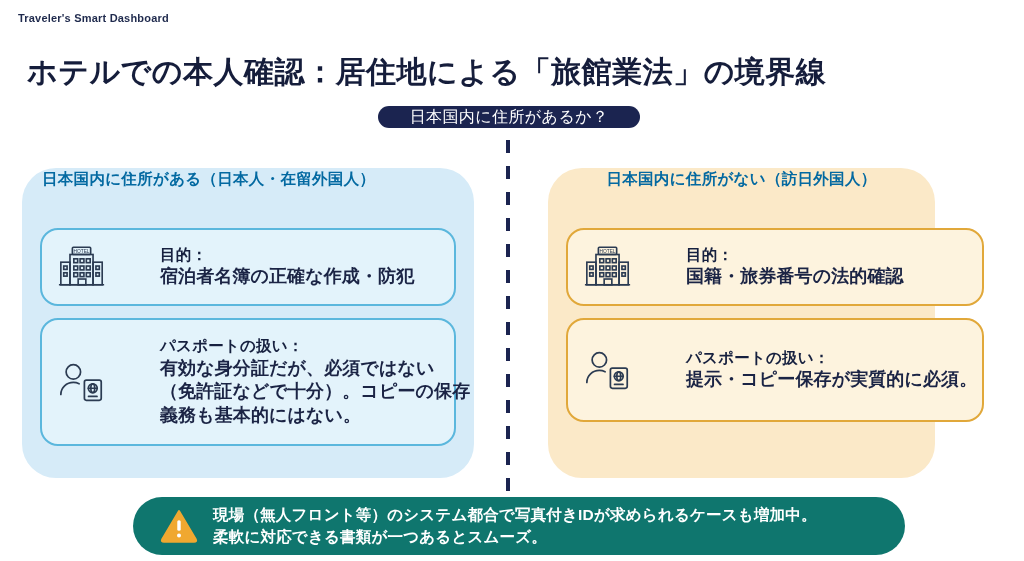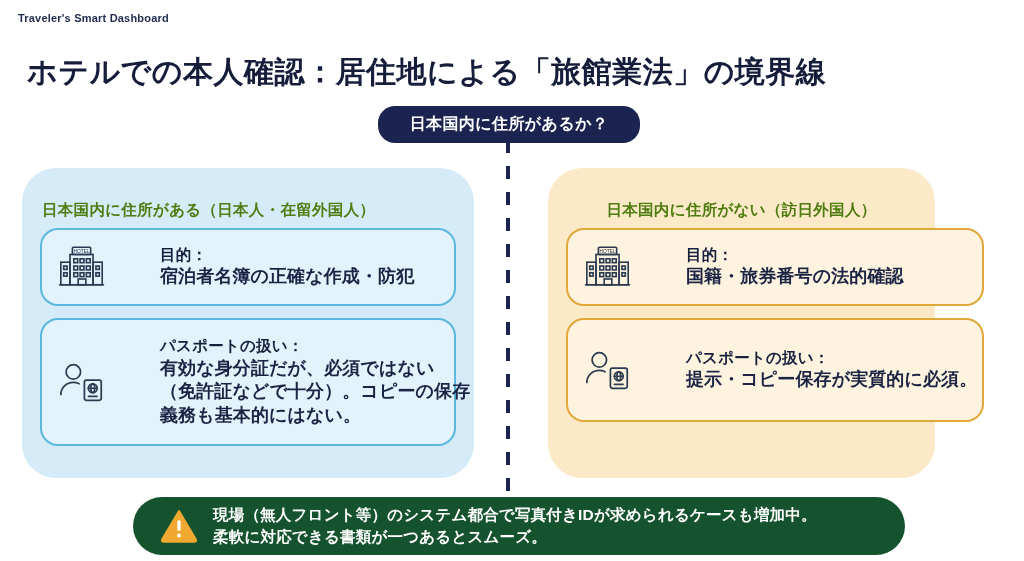--- a/index.html
+++ b/index.html
@@ -38,26 +38,26 @@
     white-space: nowrap;
     margin-left: 11px;
   }
 
   
   .question-badge {
     position: absolute;
     left: 378px;
     top: 106px;
     width: 262px;
-    height: 37px;
+    height: 22px;
     background: #1b2450;
     border-radius: 17px;
     color: #ffffff;
     font-size: 16px;
-    font-weight: bold;
+    font-weight: normal;
     display: flex;
     align-items: center;
     justify-content: center;
     letter-spacing: 0.4px;
   }
 
   
   .divider {
     position: absolute;
     left: 506px;
@@ -81,27 +81,27 @@
     width: 452px;
     background: #d6ebf8;
   }
   .panel-right {
     left: 548px;
     width: 387px;
     background: #fbe9c8;
   }
   .panel-title {
     position: absolute;
-    top: 32px;
+    top: 1px;
     left: 0;
     right: 0;
     text-align: center;
     font-size: 15.5px;
     font-weight: bold;
-    color: #4d7c0f;
+    color: #0369a1;
     letter-spacing: 0.3px;
   }
   .panel-left .panel-title { text-align: left; padding-left: 20px; }
 
   
   .card {
     position: absolute;
     display: flex;
     align-items: center;
     box-sizing: border-box;
@@ -155,21 +155,21 @@
   }
   .card-body div { white-space: nowrap; }
 
   
   .banner {
     position: absolute;
     left: 133px;
     top: 497px;
     width: 772px;
     height: 58px;
-    background: #14532d;
+    background: #0f766e;
     border-radius: 29px;
     display: flex;
     align-items: center;
     padding: 0 26px;
     box-sizing: border-box;
   }
   .banner-icon {
     flex: 0 0 auto;
     width: 40px;
     height: 40px;

